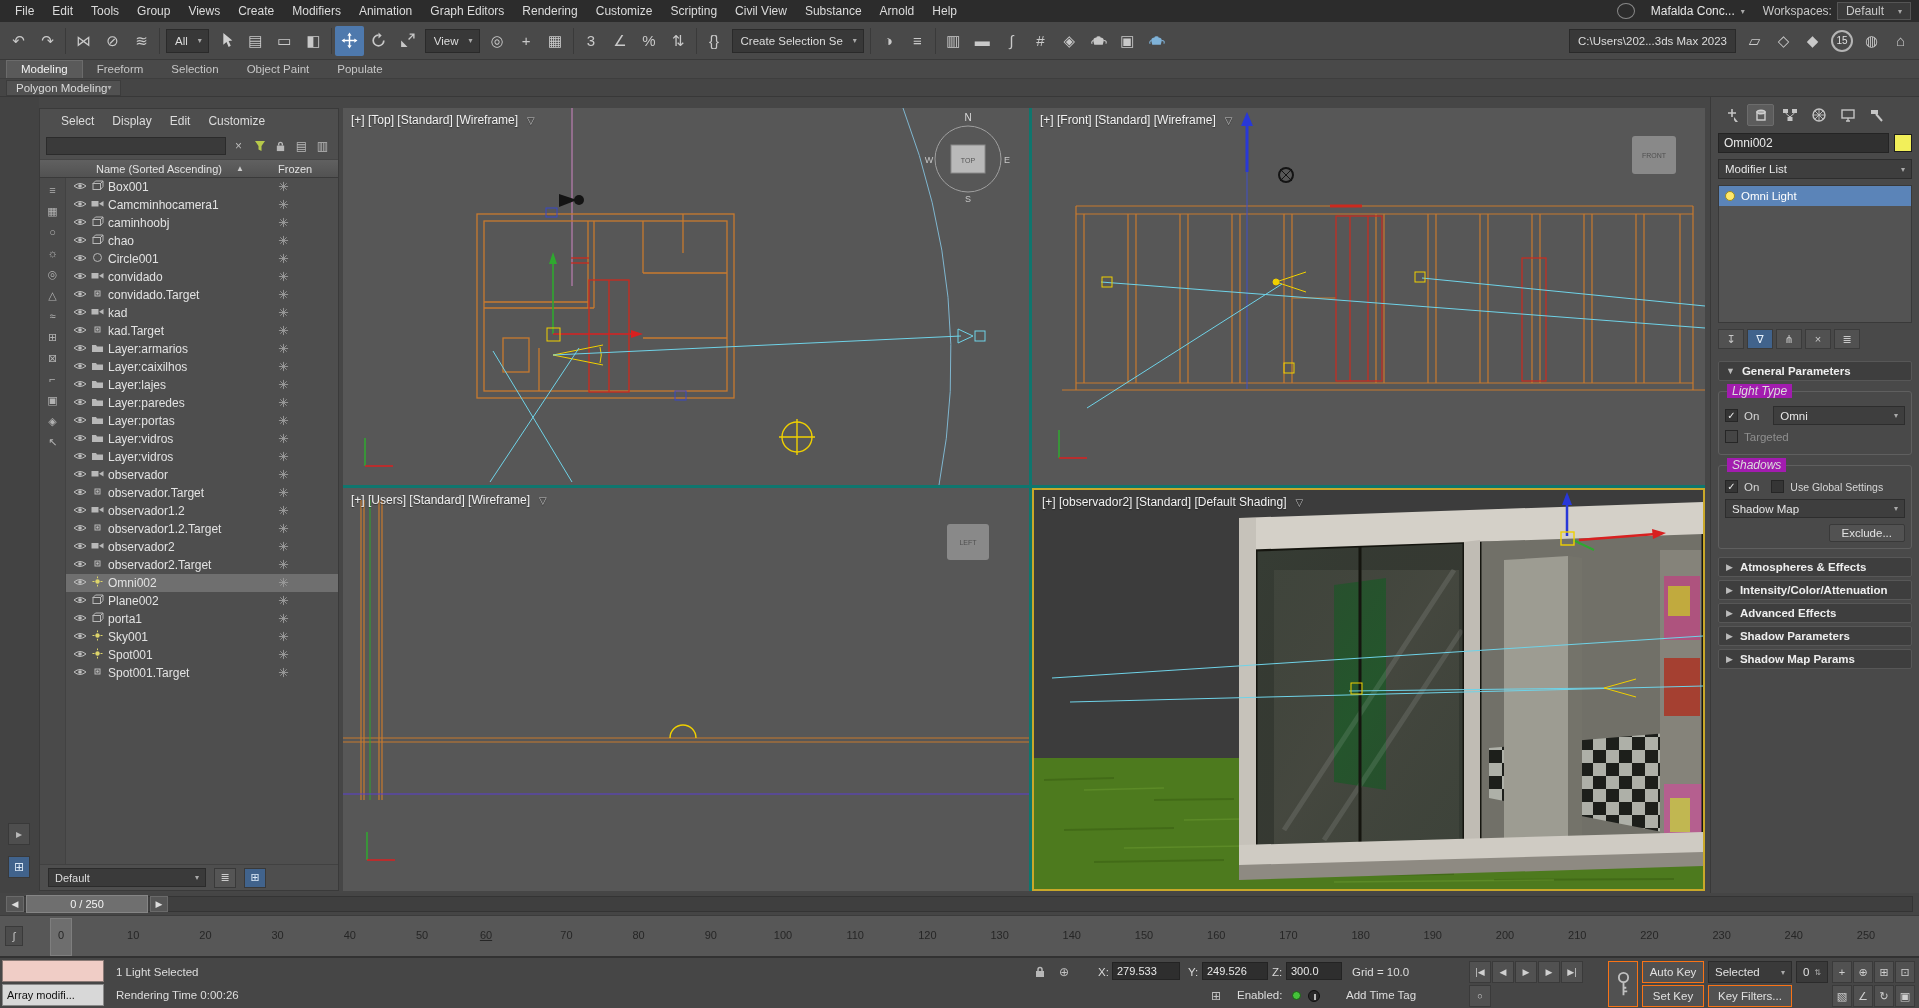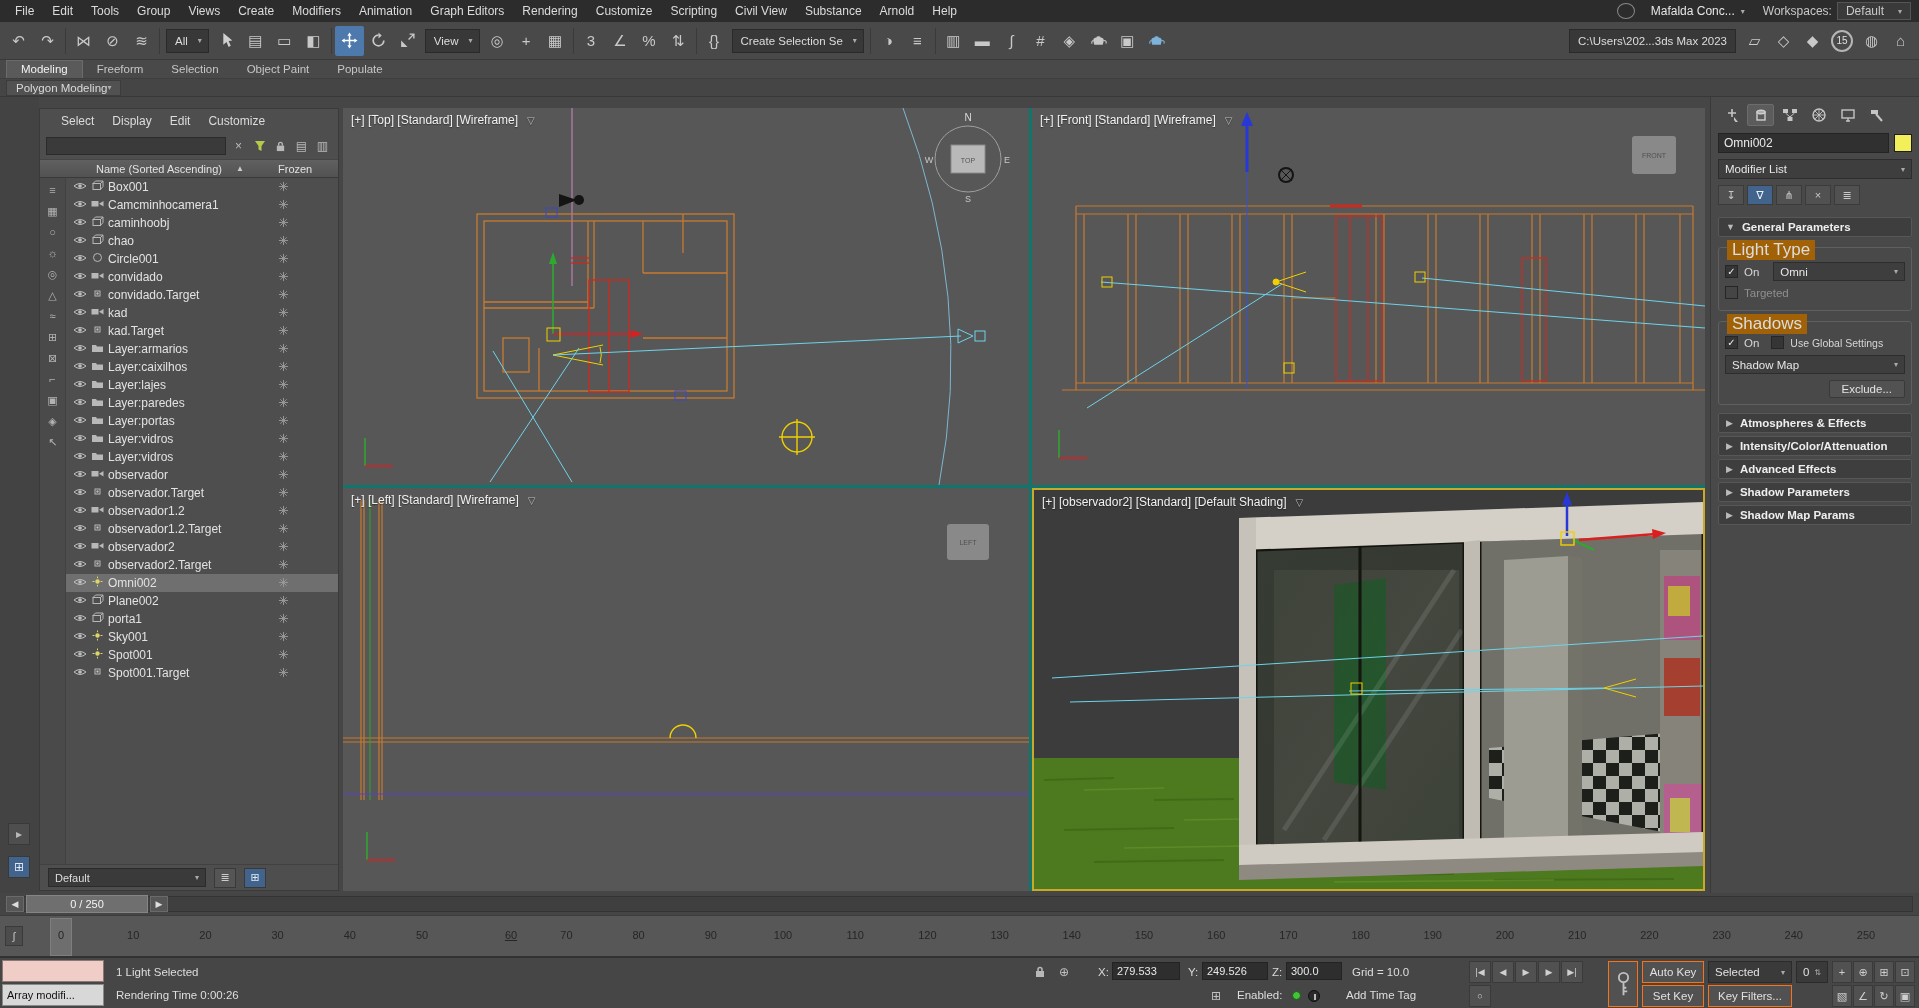--- a/index.html
+++ b/index.html
@@ -82,21 +82,21 @@
 .dropdown{height:20px;background:#3e3e3e;border:1px solid #2d2d2d;display:flex;align-items:center;justify-content:space-between;padding:0 6px;color:#e6e6e6;margin-bottom:6px;}
 #stack{height:138px;background:#535353;border:1px solid #393939;margin-bottom:6px;}
 .stack-row{height:20px;background:#5b84b8;display:flex;align-items:center;gap:6px;padding-left:6px;color:#fff;}
 .bulb{width:10px;height:10px;border-radius:50%;background:#ffe86a;border:1px solid #9a8a20;}
 #stack-btns{display:flex;gap:3px;margin-bottom:12px;}
 .sbtn{width:26px;height:20px;background:#515151;border:1px solid #3b3b3b;display:flex;align-items:center;justify-content:center;color:#c8c8c8;font-size:11px;}
 .sbtn.active{background:#41638c;color:#e8f1fb;}
 .rollout{height:20px;background:#3e3e3e;border:1px solid #575757;border-radius:2px;display:flex;align-items:center;gap:7px;padding:0 7px;margin-bottom:3px;color:#eeeeee;font-weight:bold;}
 .rollout .arr{font-size:9px;color:#bbb;font-weight:normal;}
 .group{border:1px solid #5f5f5f;border-radius:3px;margin:10px 0 8px;padding:9px 6px 6px;position:relative;}
-.group-title{position:absolute;top:-8px;left:8px;background:#a16207;padding:0 5px;font-size:17px;color:#dcdcdc;}
+.group-title{position:absolute;top:-8px;left:8px;background:#a21caf;padding:0 5px;font-size:12px;color:#dcdcdc;font-style:italic;}
 .checkrow{display:flex;align-items:center;gap:6px;margin:5px 0;}
 .cb{width:13px;height:13px;background:#353535;border:1px solid #262626;display:flex;align-items:center;justify-content:center;color:#ececec;font-size:10px;flex:0 0 auto;}
 .cb.disabled{background:#454545;}
 .dim{color:#8f8f8f;}
 .small-dd{height:19px;background:#3e3e3e;border:1px solid #2d2d2d;display:flex;align-items:center;justify-content:space-between;padding:0 6px;color:#e6e6e6;}
 .btn{background:#525252;border:1px solid #393939;border-radius:2px;color:#e2e2e2;font-size:11.5px;padding:2px 12px;display:inline-block;}
 
 
 #timeslider{position:absolute;left:0;top:893px;width:1919px;height:22px;background:#454545;}
 #ts-track{position:absolute;left:6px;top:3px;width:1907px;height:16px;background:#3f3f3f;border:1px solid #343434;}
@@ -883,21 +883,21 @@
       </g>
       <g>
         <line x1="27" y1="350" x2="27" y2="322" stroke="#2fa82f" stroke-width="1.5"></line>
         <line x1="27" y1="350" x2="55" y2="350" stroke="#d82020" stroke-width="1.5"></line>
       </g>
     </svg>
   </div>
 
   <div class="vp" id="vp-left" style="left:0;top:380px;width:686px;height:403px;">
     <div class="vp-label">
-        <span>[+] [Left] [Standard] [Wireframe]</span>
+        <span>[+] [Users] [Standard] [Wireframe]</span>
         <span class="vp-funnel">▽</span>
       </div>
     <svg width="686" height="403" viewBox="0 0 686 403">
       <g stroke="#c87a2e" stroke-width="1.2">
         <line x1="18" y1="12" x2="18" y2="312"></line>
         <line x1="21" y1="12" x2="21" y2="312"></line>
         <line x1="36" y1="12" x2="36" y2="312"></line>
         <line x1="39" y1="12" x2="39" y2="312"></line>
         <line x1="0" y1="250" x2="686" y2="250"></line>
         <line x1="0" y1="254" x2="686" y2="254"></line>
@@ -1048,20 +1048,26 @@
       </div>
     </div>
   <div class="name-row">
     <input id="obj-name" value="Omni002" style="">
     <div class="swatch"></div>
   </div>
   <div class="dropdown">
     <span>Modifier List</span>
     <span class="caret">▾</span>
   </div>
+  <div id="stack">
+    <div class="stack-row">
+      <span class="bulb"></span>
+      <span>Omni Light</span>
+    </div>
+  </div>
   <div id="stack-btns">
       <div class="sbtn">↧</div>
       <div class="sbtn active">∇</div>
       <div class="sbtn">⋔</div>
       <div class="sbtn">×</div>
       <div class="sbtn">≣</div>
     </div>
 
   <div class="rollout">
     <span class="arr">▼</span>
@@ -1135,21 +1141,21 @@
 <div id="trackbar">
   <div id="tb-mini">∫</div>
   <div id="frame-marker"></div>
   <div id="tb-ticks">
       <span class="tick-label" style="left: 61px;">0</span>
       <span class="tick-label" style="left: 133.2px;">10</span>
       <span class="tick-label" style="left: 205.4px;">20</span>
       <span class="tick-label" style="left: 277.6px;">30</span>
       <span class="tick-label" style="left: 349.8px;">40</span>
       <span class="tick-label" style="left: 422px;">50</span>
-      <span class="tick-label" style="left: 511px; text-decoration: underline;">60</span>
+      <span class="tick-label" style="left: 486px; text-decoration: underline;">60</span>
       <span class="tick-label" style="left: 566.4px;">70</span>
       <span class="tick-label" style="left: 638.6px;">80</span>
       <span class="tick-label" style="left: 710.8px;">90</span>
       <span class="tick-label" style="left: 783px;">100</span>
       <span class="tick-label" style="left: 855.2px;">110</span>
       <span class="tick-label" style="left: 927.4px;">120</span>
       <span class="tick-label" style="left: 999.6px;">130</span>
       <span class="tick-label" style="left: 1071.8px;">140</span>
       <span class="tick-label" style="left: 1144px;">150</span>
       <span class="tick-label" style="left: 1216.2px;">160</span>

